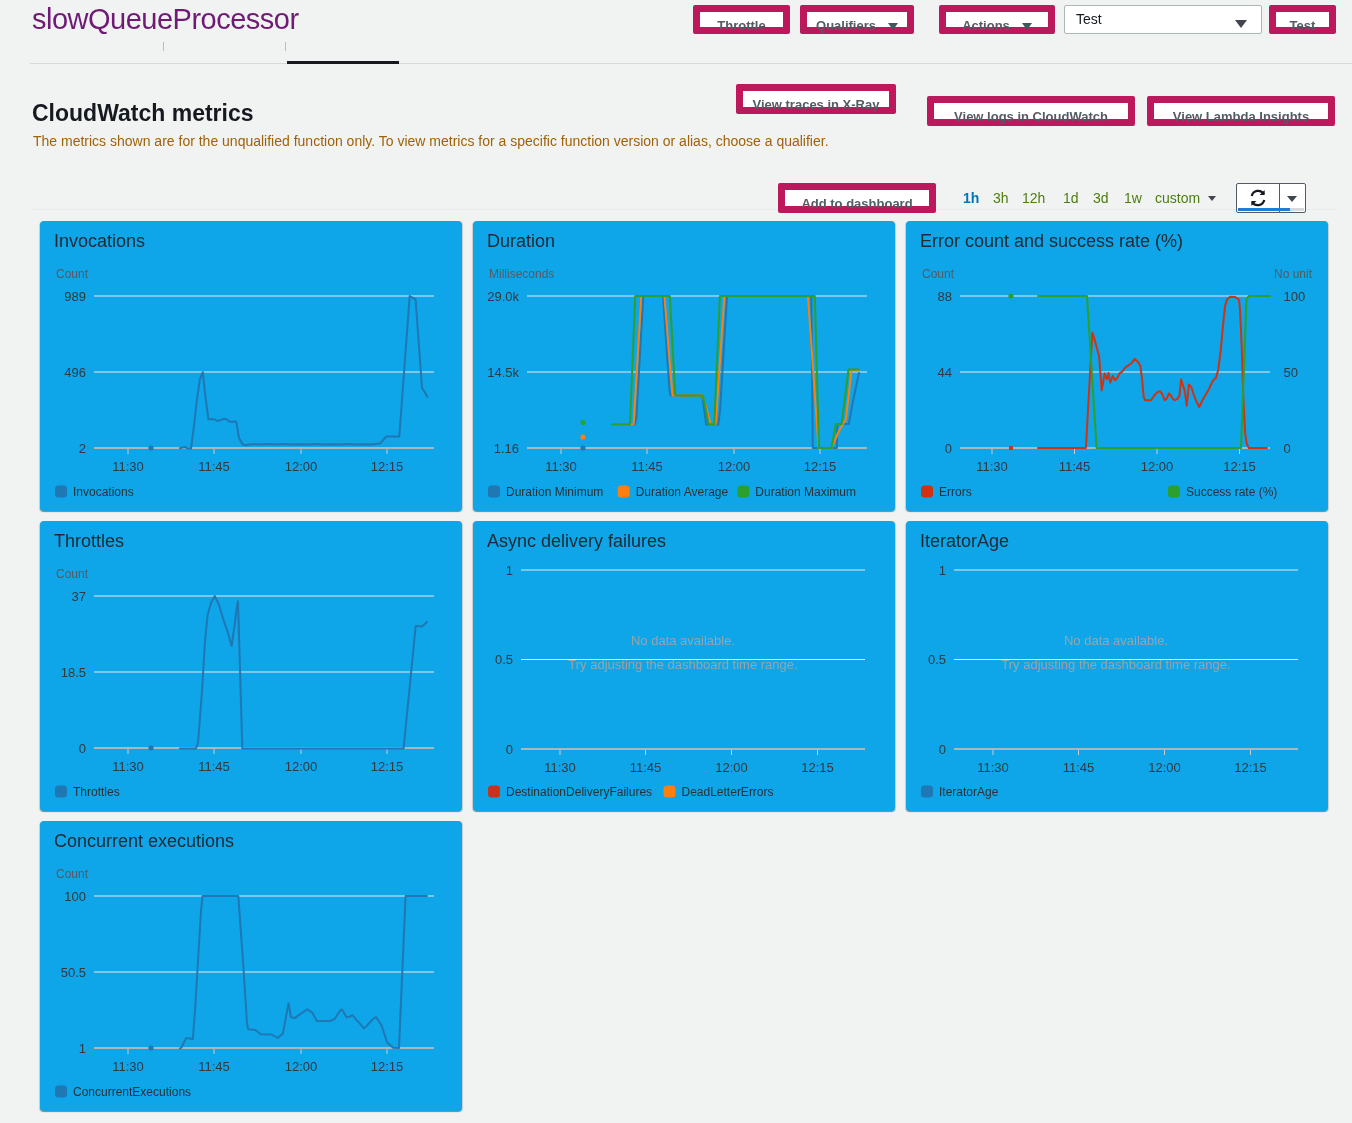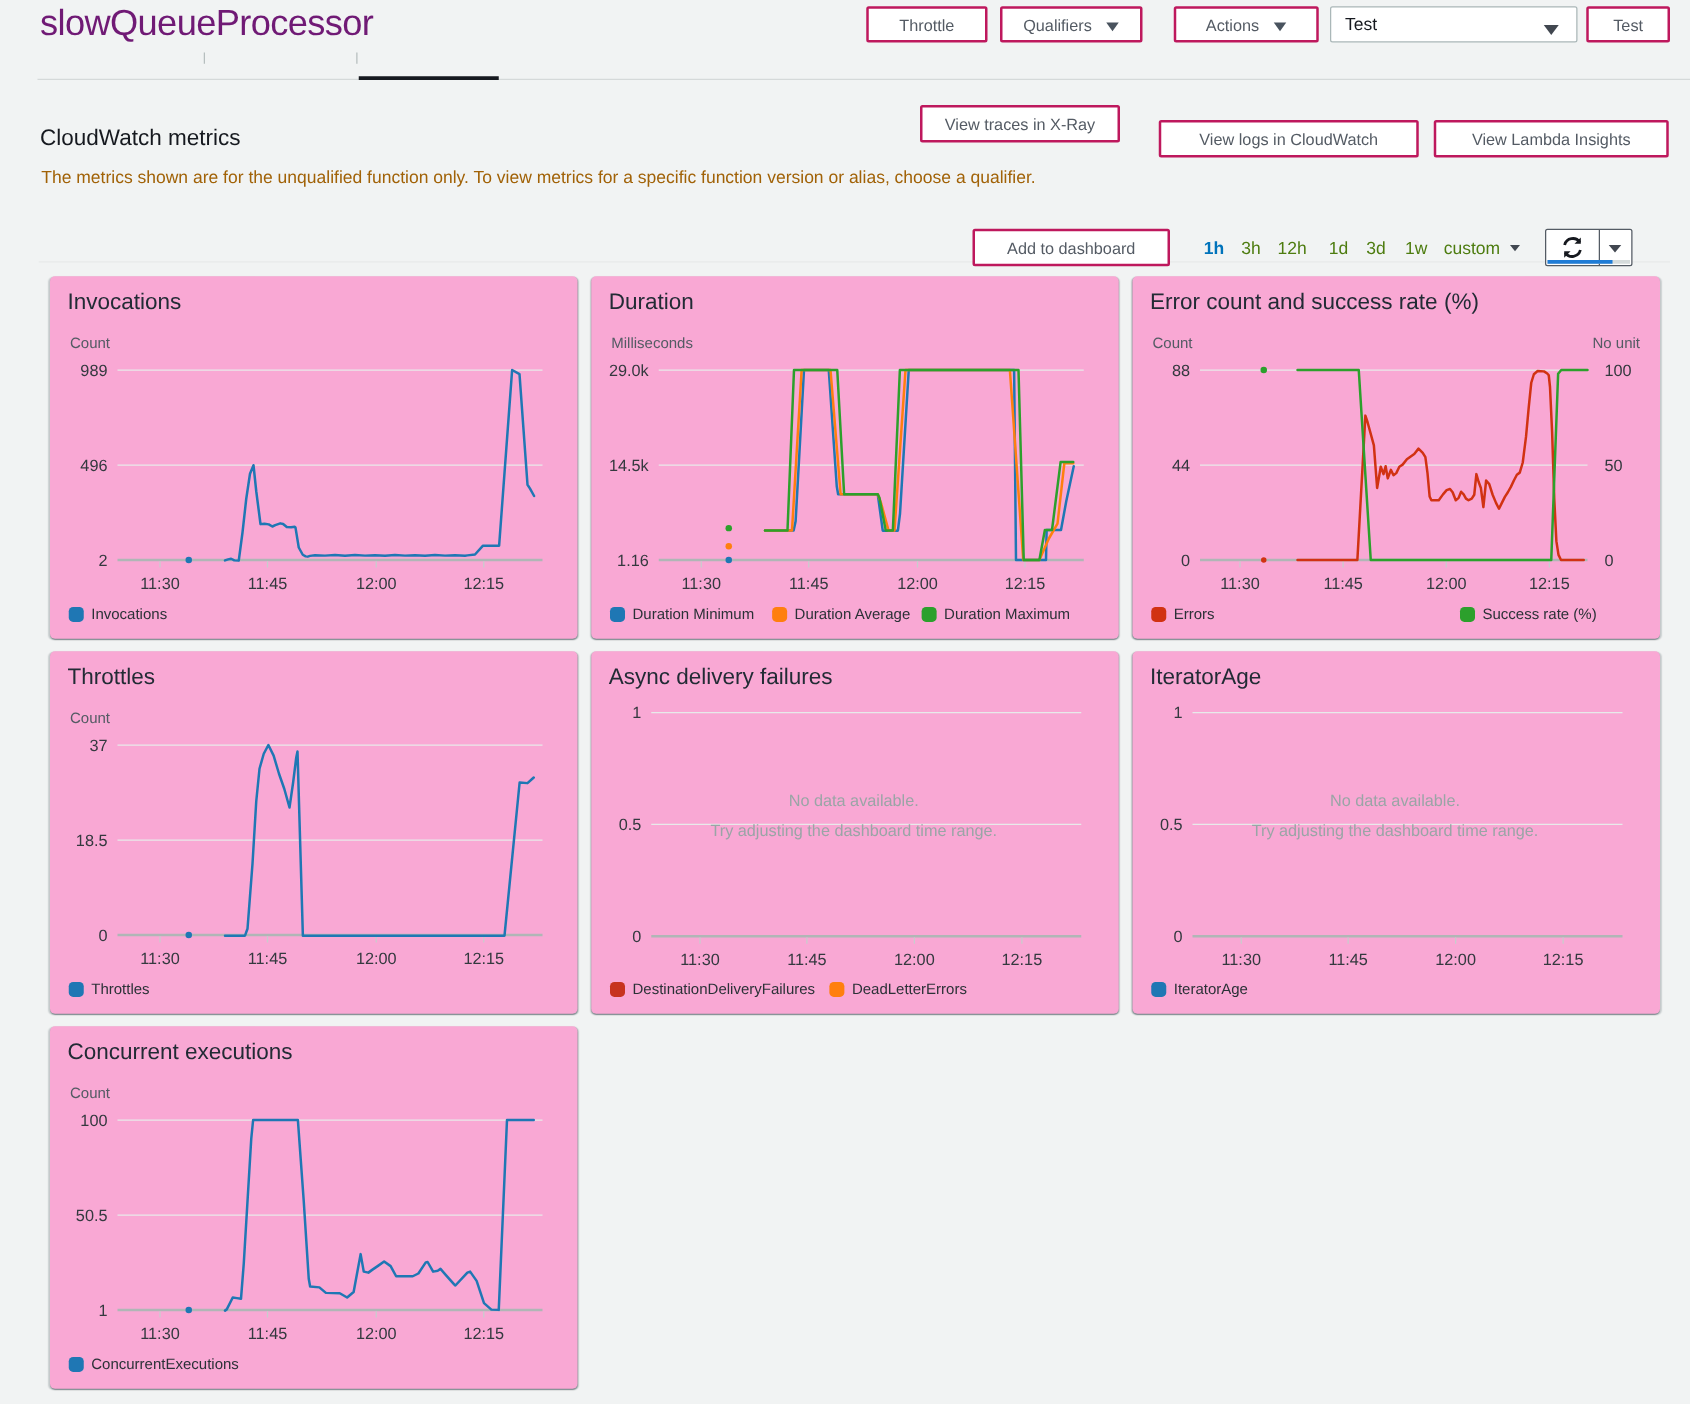--- a/index.html
+++ b/index.html
@@ -1,21 +1,21 @@
 <!DOCTYPE html>
 <html><head><meta charset="utf-8"><title>slowQueueProcessor</title>
 <style>
 * {margin:0;padding:0;box-sizing:border-box}
 body {width:1352px;height:1123px;position:relative;background:#f1f3f3;
   font-family:"Liberation Sans",sans-serif;overflow:hidden}
 .h1 {position:absolute;left:32px;top:4px;font-size:29px;color:#701a75;line-height:31px;letter-spacing:-0.5px}
-.h2 {position:absolute;left:32px;top:100px;font-size:18px;font-weight:normal;color:#16191f}
+.h2 {position:absolute;left:32px;top:100px;font-size:23px;font-weight:bold;color:#16191f}
 .desc {position:absolute;left:33px;top:133px;font-size:14px;color:#a16207}
-.btn {position:absolute;background:#fff;border:2px solid #be185d;border-radius:2px;
-  color:#545b64;font-weight:normal;font-size:13px;text-align:center}
+.btn {position:absolute;background:#fff;border:7px solid #be185d;border-radius:2px;
+  color:#545b64;font-weight:bold;font-size:13px;text-align:center}
 .car {display:inline-block;width:0;height:0;border-left:5.5px solid transparent;
   border-right:5.5px solid transparent;border-top:7px solid #49535e;margin-left:12px;vertical-align:0px}
 .car2 {position:absolute;right:14px;top:14px;width:0;height:0;border-left:6px solid transparent;
   border-right:6px solid transparent;border-top:8px solid #414750}
 .car3 {display:inline-block;width:0;height:0;border-left:4.5px solid transparent;
   border-right:4.5px solid transparent;border-top:5px solid #414750;margin-left:8px;vertical-align:2px}
 .car4 {position:absolute;left:50px;top:12px;width:0;height:0;border-left:5px solid transparent;
   border-right:5px solid transparent;border-top:6px solid #414750}
 .sel {position:absolute;background:#fff;border:1px solid #aab7b8;border-radius:2px;
   color:#16191f;font-size:14px;padding-left:11px}
@@ -23,21 +23,21 @@
 .tabline {position:absolute;left:30px;top:63px;width:1322px;height:1px;background:#d5d9d9}
 .tabsel {position:absolute;left:287px;top:61px;width:112px;height:3px;background:#16191f}
 .divline {position:absolute;left:31px;top:209px;width:1305px;height:1px;background:#e7eaea}
 .tl {position:absolute;top:190px;font-size:14px;color:#4d7c0f}
 .tl.sel1 {color:#0073bb;font-weight:bold}
 .rg {position:absolute;left:1236px;top:183px;width:70px;height:30px;background:#fff;
   border:1px solid #545b64;border-radius:2px}
 .rgdiv {position:absolute;left:42px;top:0;width:1px;height:28px;background:#545b64}
 .prog {position:absolute;left:1px;bottom:1px;width:66px;height:3px;background:#d5dbdb}
 .progb {width:52px;height:3px;background:#1f7cd6}
-.card {position:absolute;width:422px;height:290px;background:#f9a8d4;border-radius:4px;
+.card {position:absolute;width:422px;height:290px;background:#0ea5e9;border-radius:4px;
   box-shadow:0 1px 1px 0 rgba(0,28,36,.3),1px 1px 1px 0 rgba(0,28,36,.15),-1px 1px 1px 0 rgba(0,28,36,.15)}
 svg text {font-family:"Liberation Sans",sans-serif}
 .ct {font-size:18px;fill:#222b35}
 .unit {font-size:12px;fill:#545b64}
 .yl,.xl {font-size:13px;fill:#34393f}
 .lg {font-size:12px;fill:#2b3137}
 .nd {font-size:13px;fill:#9aa5a6}
 </style></head>
 <body>
 <div class="h1">slowQueueProcessor</div>

